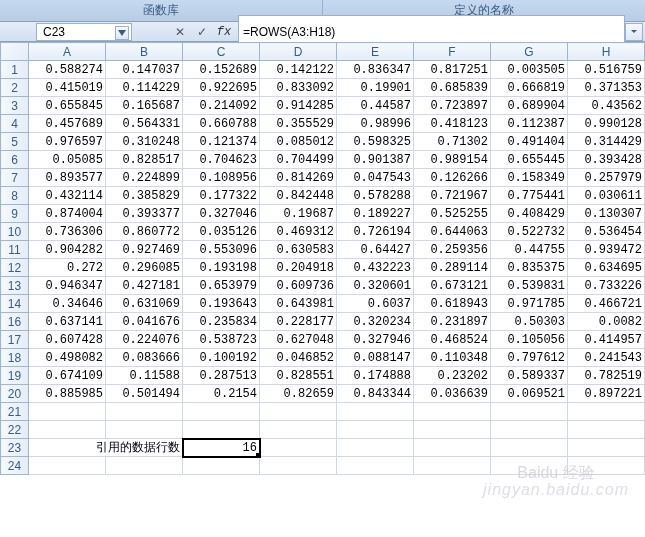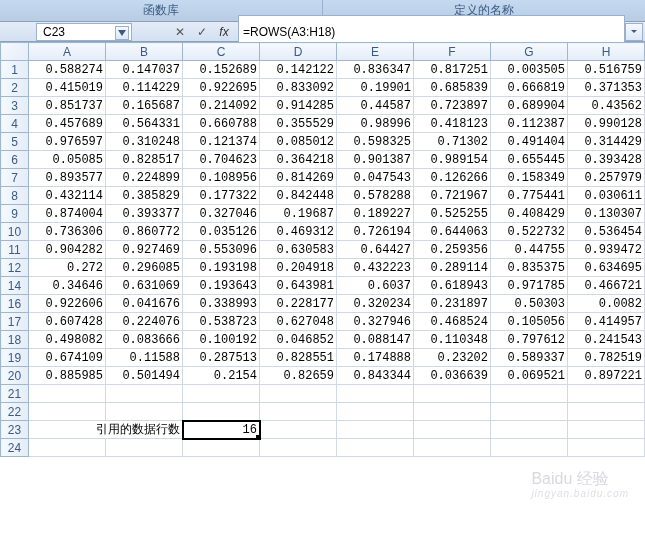--- a/index.html
+++ b/index.html
@@ -64,21 +64,21 @@
   }
   .namebox .dd svg { width: 8px; height: 6px; }
   .fx-btns {
     display: flex;
     align-items: center;
     gap: 6px;
     padding: 0 6px 0 40px;
     color: #555;
   }
   .fx-btns .btn { width: 16px; text-align: center; cursor: default; }
-  .fx-label { font-style: italic; font-family: Liberation Sans, sans-serif; color: #333; }
+  .fx-label { font-style: italic; font-family: Liberation Mono, monospace; color: #333; }
   .formula-input {
     flex: 1;
     height: 18px;
     background: #fff;
     border: 1px solid #9bb0cc;
     padding: 16px 4px;
     display: flex;
     align-items: center;
     color: #000;
   }
@@ -164,24 +164,24 @@
     background: linear-gradient(to bottom,#f9d99f,#f3c36b);
     color: #5b3b00;
   }
   .watermark {
     position: absolute;
     right: 16px;
     bottom: 36px;
     color: rgba(200,200,210,0.7);
     font-size: 16px;
     pointer-events: none;
-    text-align: left;
+    text-align: center;
     line-height: 1.1;
   }
-  .watermark .small { font-size: 10px; letter-spacing: 1px; color: rgba(200,200,210,0.6); font-style: italic; }
+  .watermark .small { font-size: 16px; letter-spacing: 1px; color: rgba(200,200,210,0.6); font-style: italic; }
 </style>
 </head>
 <body>
 
 <div class="ribbon-group-labels">
   <div>函数库</div>
   <div>定义的名称</div>
 </div>
 
 <div class="namebox-row">
@@ -253,21 +253,21 @@
           <td>0.114229</td>
           <td>0.922695</td>
           <td>0.833092</td>
           <td>0.19901</td>
           <td>0.685839</td>
           <td>0.666819</td>
           <td>0.371353</td>
         </tr>
         <tr>
           <th>3</th>
-          <td>0.851737</td>
+          <td>0.655845</td>
           <td>0.165687</td>
           <td>0.214092</td>
           <td>0.914285</td>
           <td>0.44587</td>
           <td>0.723897</td>
           <td>0.689904</td>
           <td>0.43562</td>
         </tr>
         <tr>
           <th>4</th>
@@ -289,21 +289,21 @@
           <td>0.598325</td>
           <td>0.71302</td>
           <td>0.491404</td>
           <td>0.314429</td>
         </tr>
         <tr>
           <th>6</th>
           <td>0.05085</td>
           <td>0.828517</td>
           <td>0.704623</td>
-          <td>0.364218</td>
+          <td>0.704499</td>
           <td>0.901387</td>
           <td>0.989154</td>
           <td>0.655445</td>
           <td>0.393428</td>
         </tr>
         <tr>
           <th>7</th>
           <td>0.893577</td>
           <td>0.224899</td>
           <td>0.108956</td>
@@ -362,35 +362,46 @@
           <td>0.272</td>
           <td>0.296085</td>
           <td>0.193198</td>
           <td>0.204918</td>
           <td>0.432223</td>
           <td>0.289114</td>
           <td>0.835375</td>
           <td>0.634695</td>
         </tr>
         <tr>
+          <th>13</th>
+          <td>0.946347</td>
+          <td>0.427181</td>
+          <td>0.653979</td>
+          <td>0.609736</td>
+          <td>0.320601</td>
+          <td>0.673121</td>
+          <td>0.539831</td>
+          <td>0.733226</td>
+        </tr>
+        <tr>
           <th>14</th>
           <td>0.34646</td>
           <td>0.631069</td>
           <td>0.193643</td>
           <td>0.643981</td>
           <td>0.6037</td>
           <td>0.618943</td>
           <td>0.971785</td>
           <td>0.466721</td>
         </tr>
         <tr>
           <th>16</th>
-          <td>0.922606</td>
+          <td>0.637141</td>
           <td>0.041676</td>
-          <td>0.338993</td>
+          <td>0.235834</td>
           <td>0.228177</td>
           <td>0.320234</td>
           <td>0.231897</td>
           <td>0.50303</td>
           <td>0.0082</td>
         </tr>
         <tr>
           <th>17</th>
           <td>0.607428</td>
           <td>0.224076</td>

